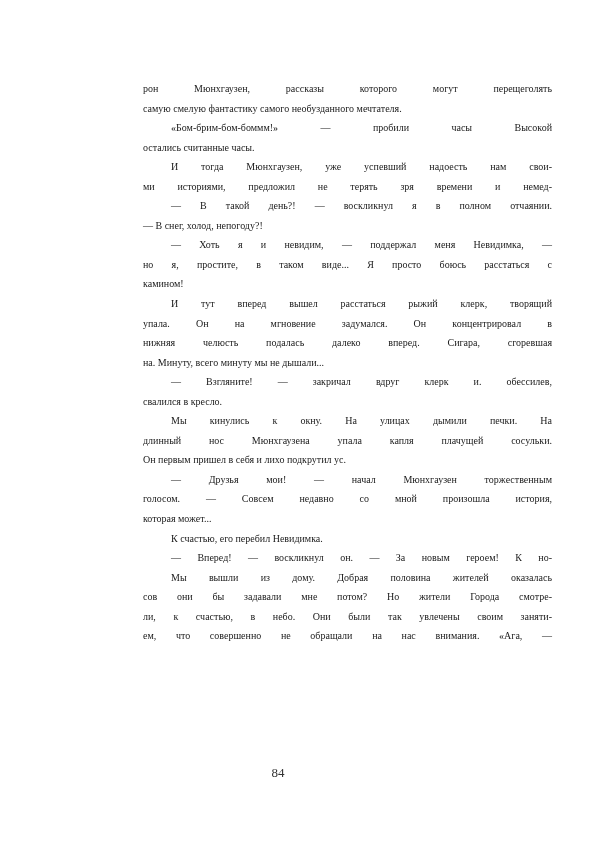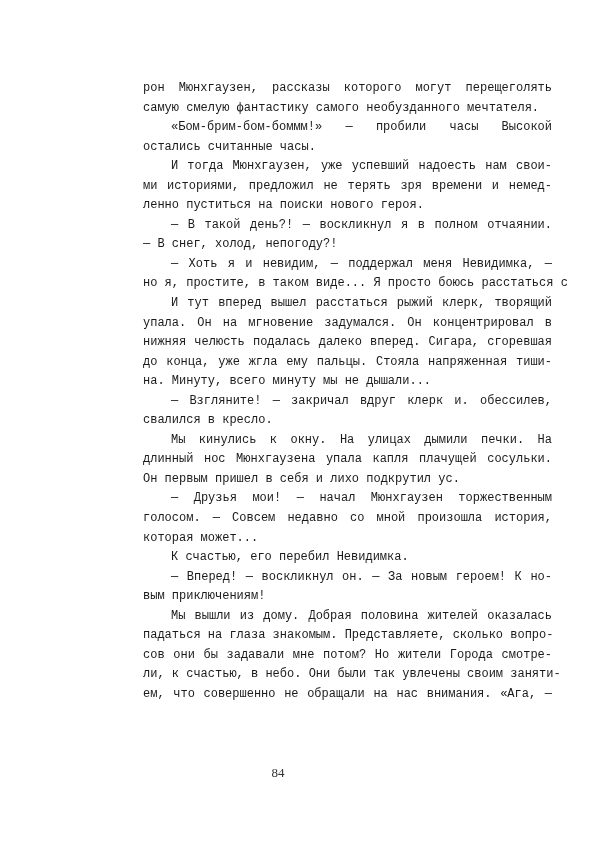--- a/index.html
+++ b/index.html
@@ -11,22 +11,22 @@
       width: 600px;
       height: 852px;
       position: relative;
       overflow: hidden;
     }
     .page {
       position: absolute;
       left: 143px;
       top: 79px;
       width: 409px;
-      font-family: Liberation Mono, monospace;
-      font-size: 12px;
+      font-family: Liberation Serif, serif;
+      font-size: 10px;
       line-height: 19.55px;
       color: #1a1a1a;
     }
     .line {
       display: block;
       height: 19.55px;
       white-space: nowrap;
       text-align: justify;
       text-align-last: justify;
     }
@@ -50,41 +50,38 @@
 </head>
 <body>
 
 <div class="page" id="page-body">
     <span class="line">рон Мюнхгаузен, рассказы которого могут перещеголять</span>
     <span class="line last">самую смелую фантастику самого необузданного мечтателя.</span>
     <span class="line indent">«Бом-брим-бом-боммм!» — пробили часы Высокой</span>
     <span class="line last">остались считанные часы.</span>
     <span class="line indent">И тогда Мюнхгаузен, уже успевший надоесть нам свои-</span>
     <span class="line">ми историями, предложил не терять зря времени и немед-</span>
-    <span class="line last">ленно пуститься на поиски нового героя.</span>
     <span class="line indent">— В такой день?! — воскликнул я в полном отчаянии.</span>
     <span class="line last">— В снег, холод, непогоду?!</span>
     <span class="line indent">— Хоть я и невидим, — поддержал меня Невидимка, —</span>
     <span class="line">но я, простите, в таком виде... Я просто боюсь расстаться с</span>
+    <span class="line last">камином!</span>
     <span class="line indent">И тут вперед вышел расстаться рыжий клерк, творящий</span>
     <span class="line">упала. Он на мгновение задумался. Он концентрировал в</span>
     <span class="line">нижняя челюсть подалась далеко вперед. Сигара, сгоревшая</span>
-    <span class="line">до конца, уже жгла ему пальцы. Стояла напряженная тиши-</span>
     <span class="line last">на. Минуту, всего минуту мы не дышали...</span>
     <span class="line indent">— Взгляните! — закричал вдруг клерк и. обессилев,</span>
     <span class="line last">свалился в кресло.</span>
     <span class="line indent">Мы кинулись к окну. На улицах дымили печки. На</span>
     <span class="line">длинный нос Мюнхгаузена упала капля плачущей сосульки.</span>
     <span class="line last">Он первым пришел в себя и лихо подкрутил ус.</span>
     <span class="line indent">— Друзья мои! — начал Мюнхгаузен торжественным</span>
     <span class="line">голосом. — Совсем недавно со мной произошла история,</span>
     <span class="line last">которая может...</span>
     <span class="line indent last">К счастью, его перебил Невидимка.</span>
     <span class="line indent">— Вперед! — воскликнул он. — За новым героем! К но-</span>
-    <span class="line last">вым приключениям!</span>
     <span class="line indent">Мы вышли из дому. Добрая половина жителей оказалась</span>
-    <span class="line">падаться на глаза знакомым. Представляете, сколько вопро-</span>
     <span class="line">сов они бы задавали мне потом? Но жители Города смотре-</span>
     <span class="line">ли, к счастью, в небо. Они были так увлечены своим заняти-</span>
     <span class="line">ем, что совершенно не обращали на нас внимания. «Ага, —</span>
   </div>
 
 <div class="page-number">84</div>
 
 </body></html>

